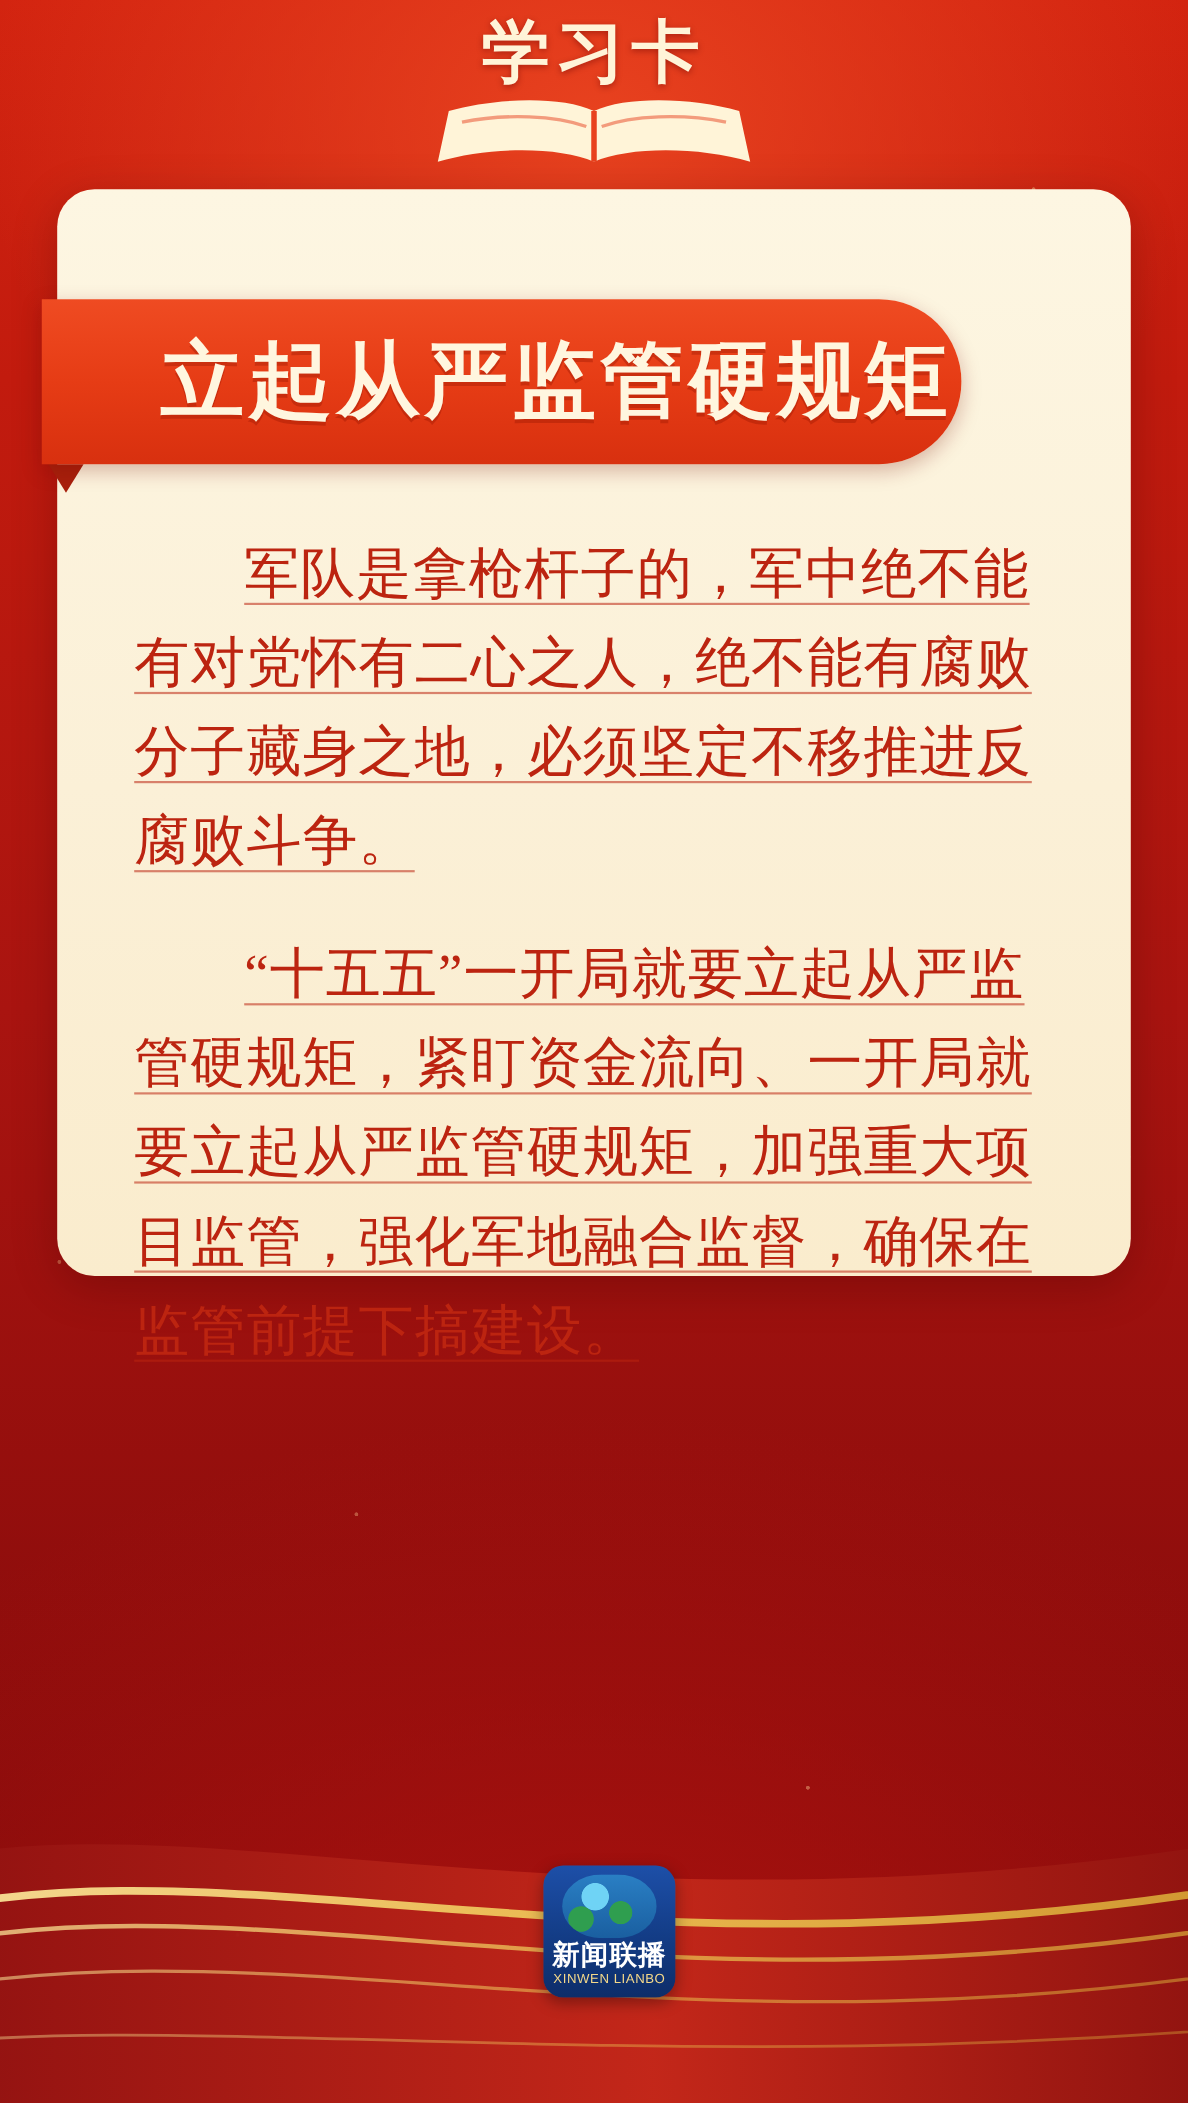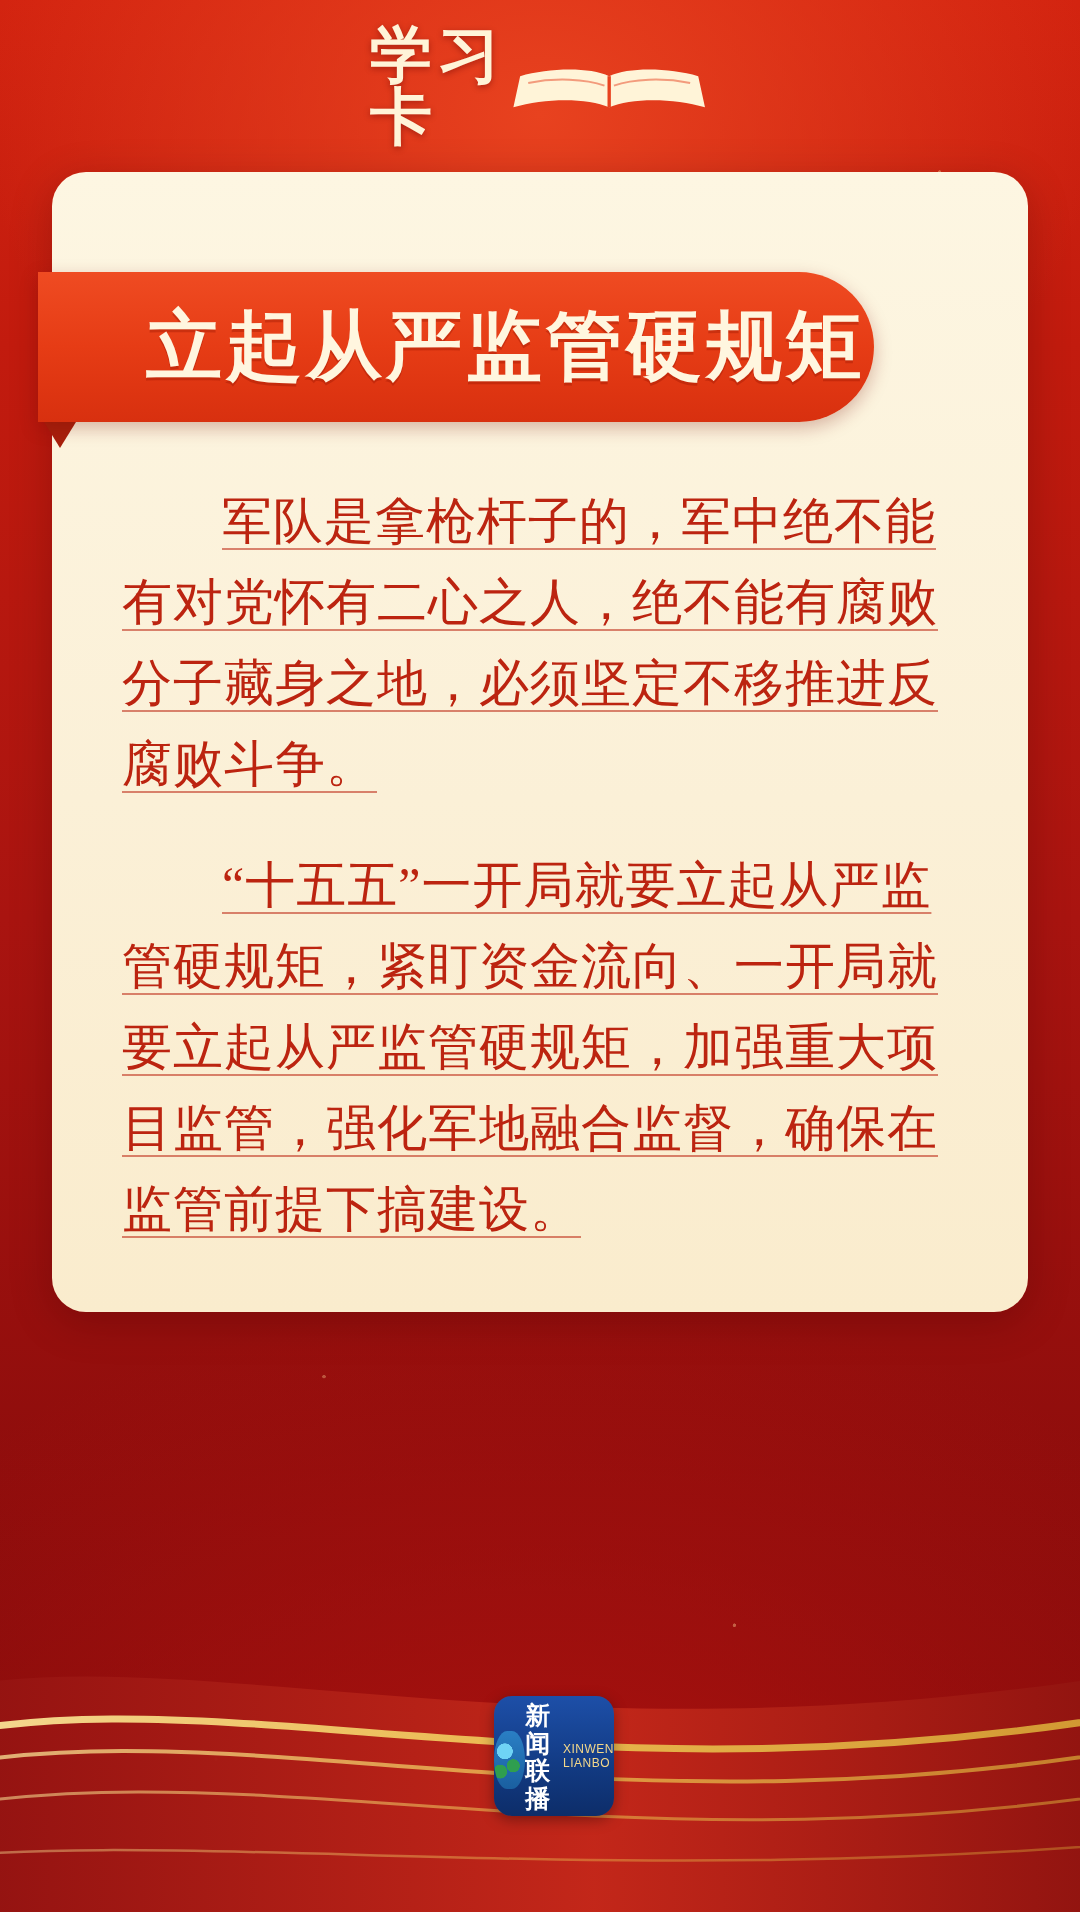--- a/index.html
+++ b/index.html
@@ -53,20 +53,21 @@
     height: 172px;
     display: flex;
     align-items: center;
     justify-content: center;
   }
   .logo {
     position: relative;
     width: 340px;
     height: 140px;
     display: flex;
+    flex-direction: column;
     align-items: center;
     justify-content: center;
   }
   .logo-text {
     font-size: 62px;
     font-weight: bold;
     color: #fff4d8;
     letter-spacing: 6px;
     line-height: 1;
     text-shadow: 0 2px 6px rgba(100,0,0,.45);
@@ -78,21 +79,21 @@
     height: 70px;
   }
   .logo-book svg { width: 100%; height: 100%; display: block; }
 
   
   .card {
     position: absolute;
     left: 52px;
     top: 172px;
     width: 976px;
-    height: 1140px;
+    height: 988px;
     background: linear-gradient(180deg, #fdf6e2 0%, #fbf0d7 55%, #faeccd 100%);
     border-radius: 34px;
     box-shadow: 0 10px 40px rgba(70,0,0,.30);
   }
 
   
   .banner-wrap {
     position: absolute;
     left: -14px;
     top: 100px;
@@ -181,21 +182,21 @@
     justify-content: center;
   }
   .badge {
     position: relative;
     width: 120px;
     height: 120px;
     border-radius: 18px;
     background: linear-gradient(180deg, #1d4fa8 0%, #123a82 60%, #0d2d69 100%);
     box-shadow: 0 4px 14px rgba(0,0,0,.35);
     display: flex;
-    flex-direction: row;
+    flex-direction: column;
     align-items: center;
     justify-content: flex-start;
     overflow: hidden;
     margin-left: 28px;
   }
   .globe {
     margin-top: 8px;
     width: 86px;
     height: 58px;
     border-radius: 50%/60%;

